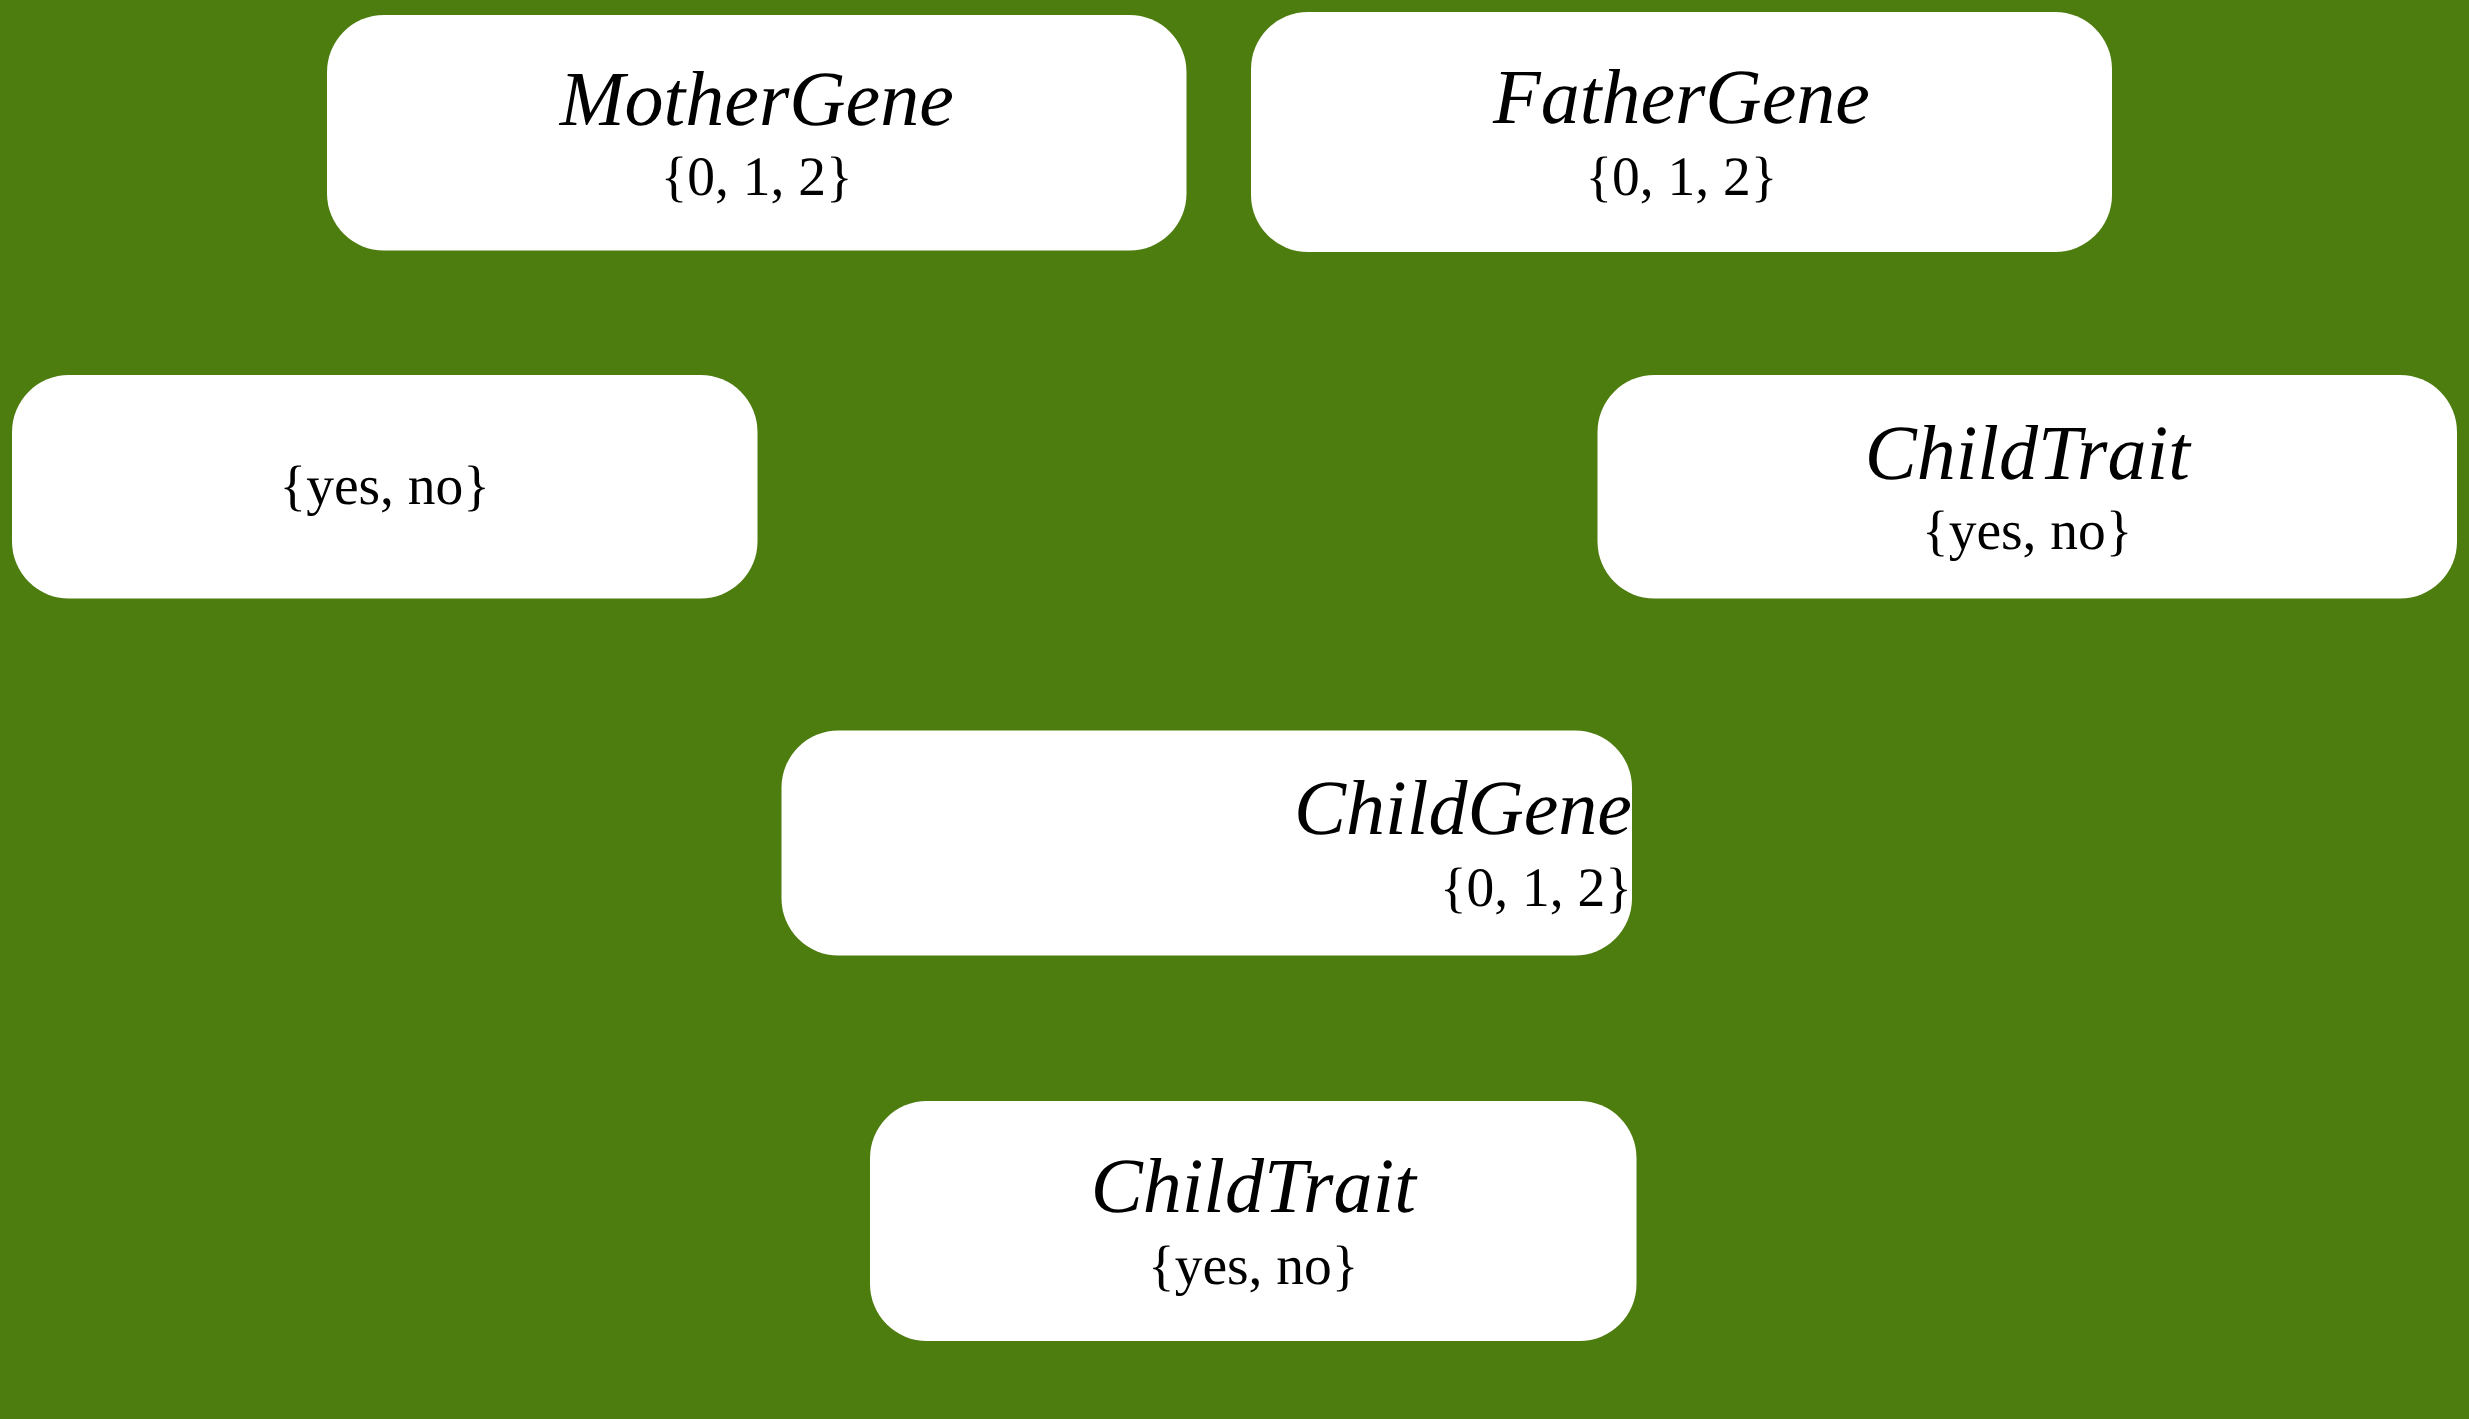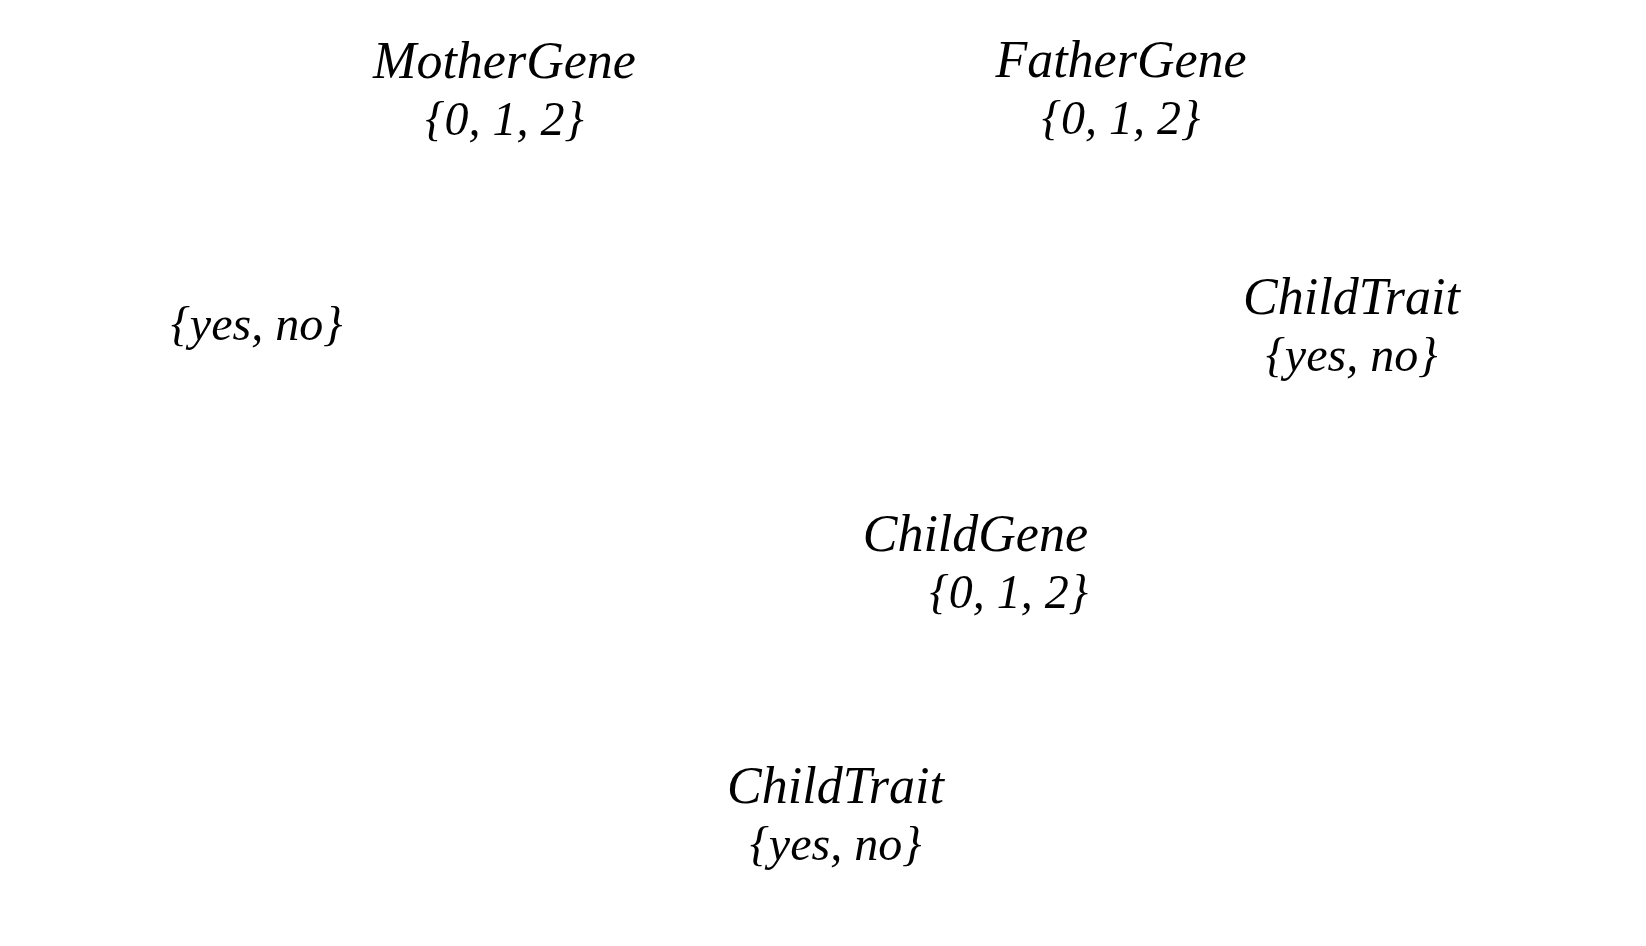--- a/index.html
+++ b/index.html
@@ -4,21 +4,21 @@
 <style>
   html, body {
     margin: 0;
     padding: 0;
     background: #000000;
   }
   #canvas {
     position: relative;
     width: 1646px;
     height: 946px;
-    background: #ffffff;
+    background: #4d7c0f;
     overflow: hidden;
     font-family: "Liberation Serif", "DejaVu Serif", serif;
   }
   .node {
     position: absolute;
     background: #ffffff;
     border-radius: 38px;
     display: flex;
     flex-direction: column;
     align-items: center;
@@ -27,22 +27,21 @@
     color: #000000;
   }
   .node-label {
     font-style: italic;
     font-size: 52px;
     line-height: 1.18;
     white-space: nowrap;
     letter-spacing: 0px;
   }
   .node-domain {
-    font-style: italic;
-    font-size: 48px;
+    font-size: 37px;
     line-height: 1.18;
     white-space: nowrap;
   }
   
   #node-mother-gene  { left: 218px; top: 10px;  width: 573px;  height: 157px; }
   #node-father-gene  { left: 834px; top: 8px;   width: 574px;  height: 160px; }
   #node-mother-trait { left: 8px;   top: 250px; width: 497px;  height: 149px; }
   #node-father-trait { left: 1065px;top: 250px; width: 573px;  height: 149px; }
   #node-child-gene   { left: 521px; top: 487px; width: 567px;  height: 150px; align-items: flex-end; }
   #node-child-trait  { left: 580px; top: 734px; width: 511px;  height: 160px; }

